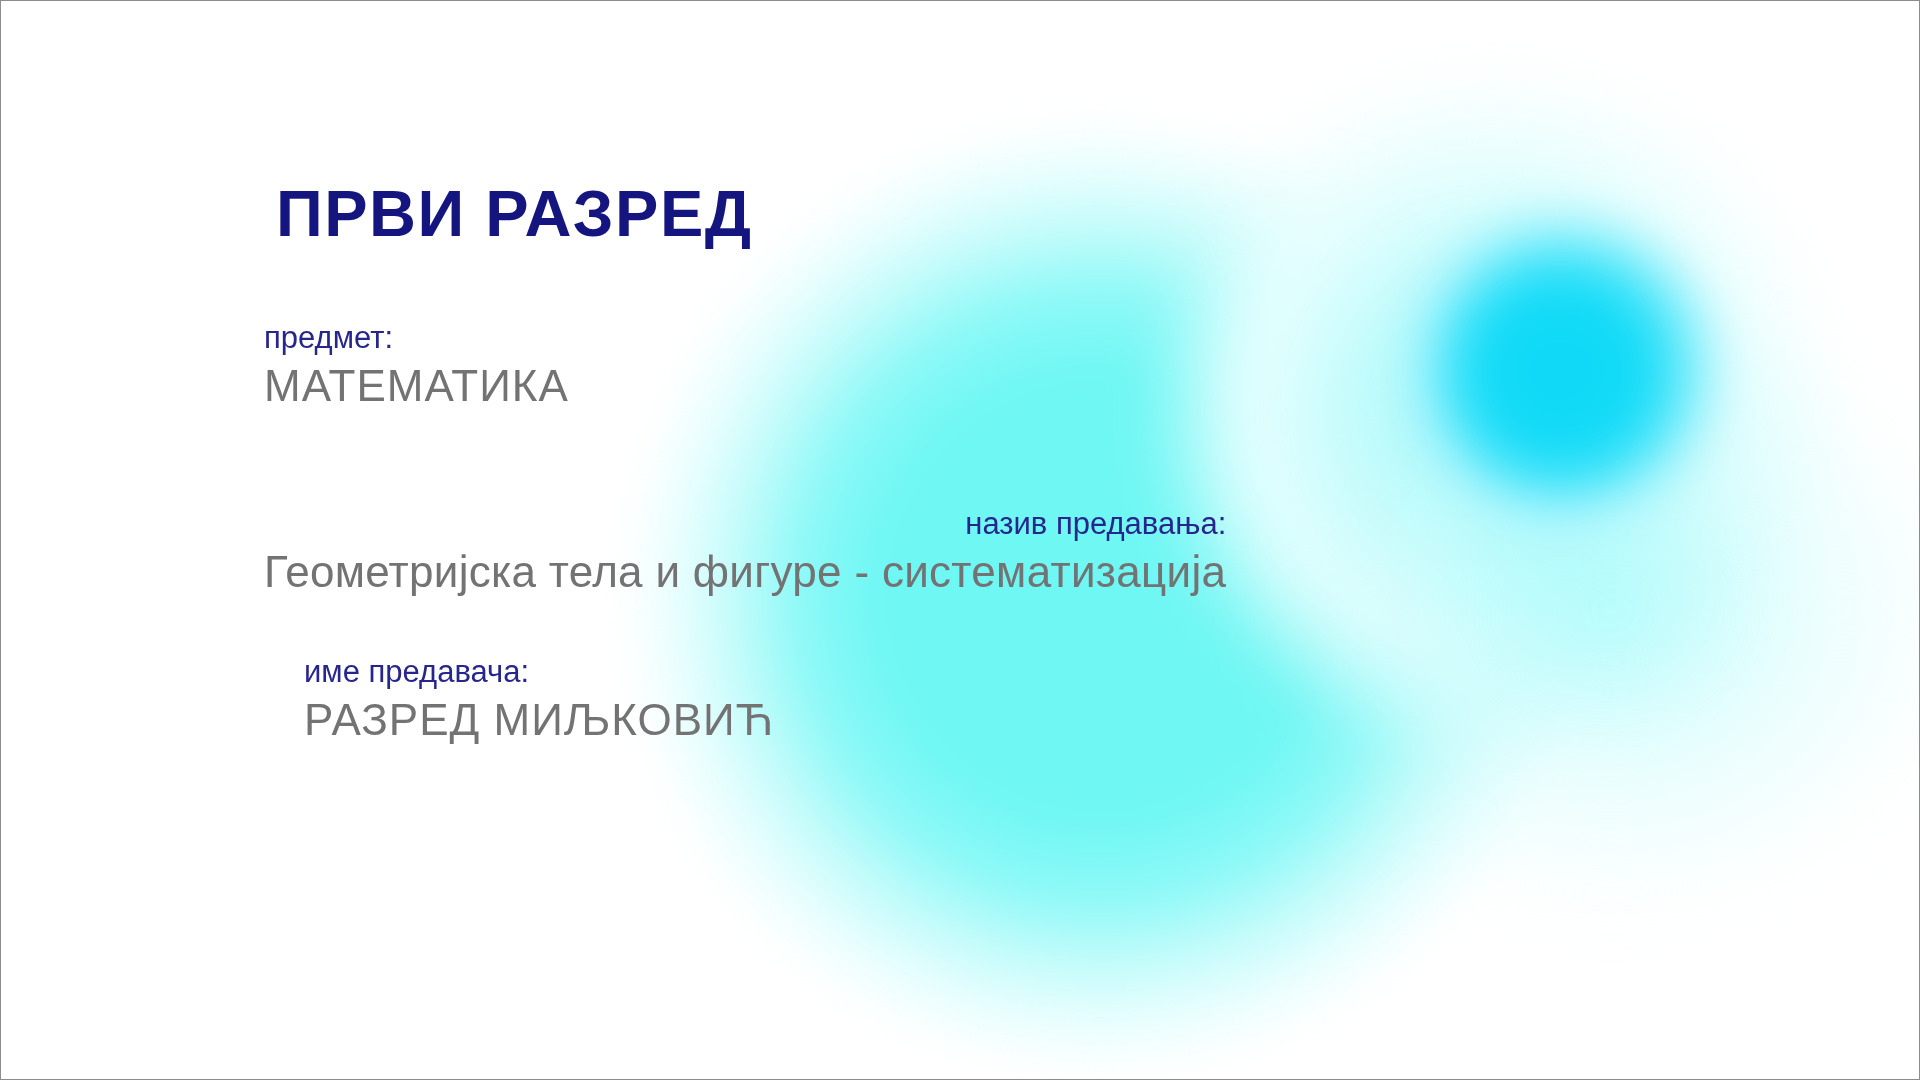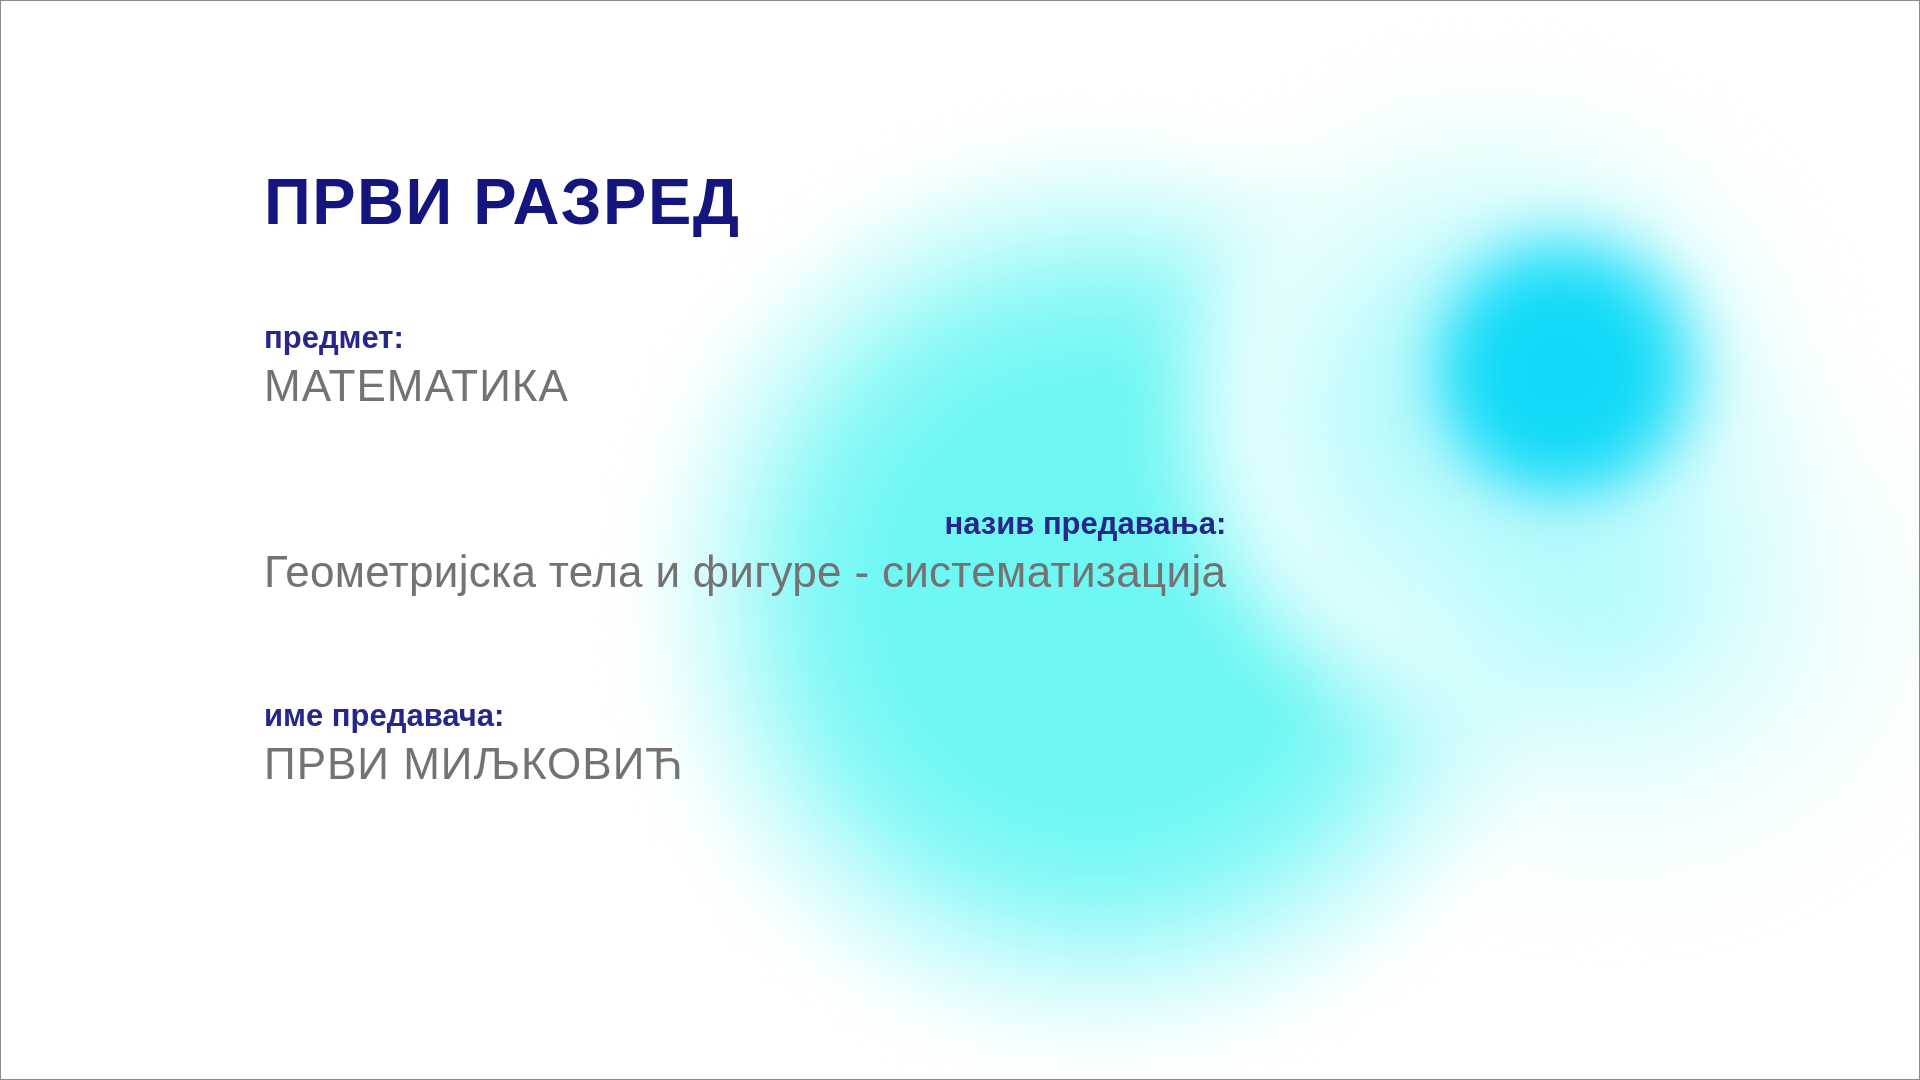--- a/index.html
+++ b/index.html
@@ -84,52 +84,52 @@
     position: absolute;
     left: 263px;
     top: 0;
     width: 1400px;
     height: 100%;
   }
   .page-title {
     position: absolute;
     top: 168px;
     left: 0;
-    margin: 0;
+    margin: 12px;
     font-size: 65px;
     font-weight: 700;
     letter-spacing: 1.5px;
     color: #15157F;
     line-height: 1;
     white-space: nowrap;
   }
   .field {
     position: absolute;
     left: 0;
   }
   .field-label {
     margin: 0;
     font-size: 31px;
-    font-weight: 700;
+    font-weight: 400;
     color: #26268C;
     line-height: 1.25;
     white-space: nowrap;
   }
   .field-value {
     margin: 0;
     font-size: 44px;
     font-weight: 400;
     color: #737373;
     line-height: 1.25;
     letter-spacing: 0.3px;
     white-space: nowrap;
   }
   .field-subject   { top: 318px; }
   .field-lecture   { top: 504px; text-align: right; }
-  .field-presenter { top: 696px; }
+  .field-presenter { top: 652px; margin-left: 40px; }
   .field-subject .field-value,
   .field-presenter .field-value { letter-spacing: 1px; }
 </style>
 </head>
 <body>
 
 <div id="slide">
 
   <div class="blob blob-main"></div>
   <div class="blob blob-halo"></div>
@@ -145,17 +145,17 @@
       <p class="field-value">МАТЕМАТИКА</p>
     </div>
 
     <div class="field field-lecture">
       <p class="field-label">назив предавања:</p>
       <p class="field-value">Геометријска тела и фигуре - систематизација</p>
     </div>
 
     <div class="field field-presenter">
       <p class="field-label">име предавача:</p>
-      <p class="field-value">ПРВИ МИЉКОВИЋ</p>
+      <p class="field-value">РАЗРЕД МИЉКОВИЋ</p>
     </div>
 
   </div>
 </div>
 
 </body></html>

